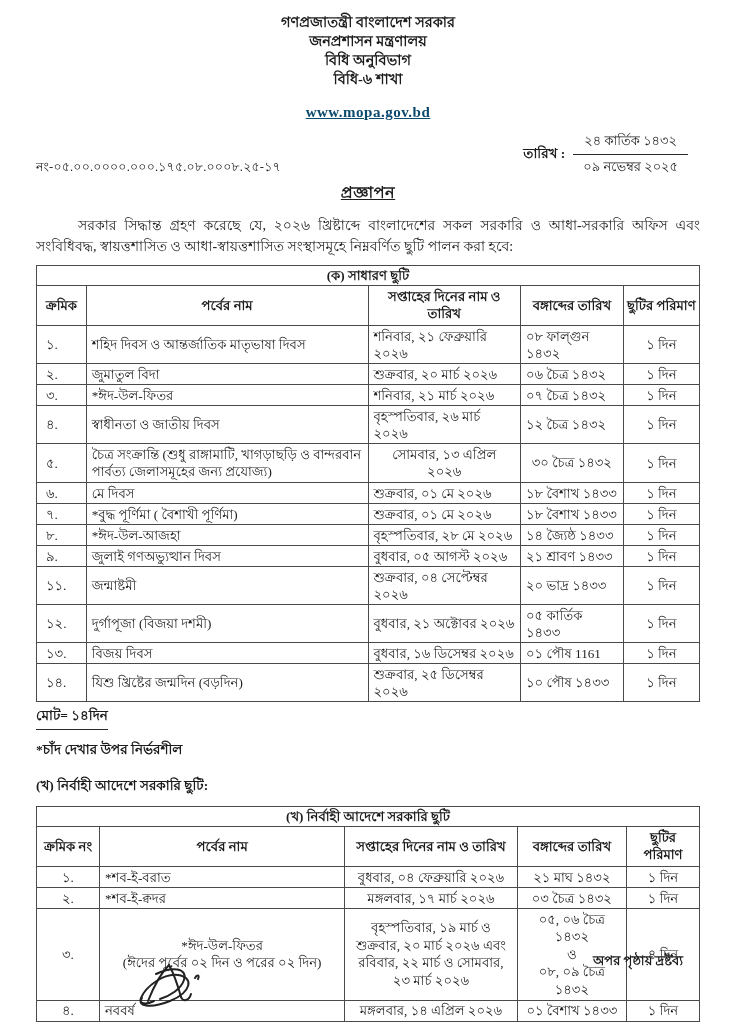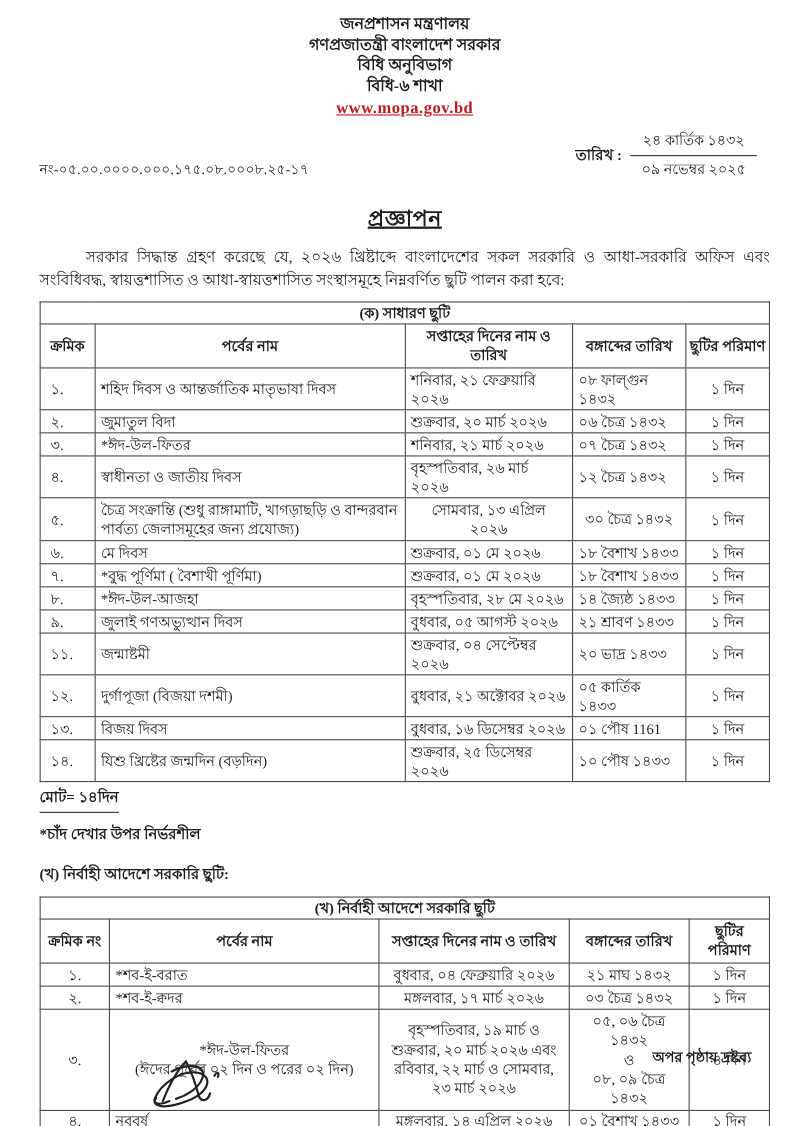--- a/index.html
+++ b/index.html
@@ -7,34 +7,34 @@
   .page {
     width:730px; height:1024px; margin:0 auto; background:#ffffff;
     color:#1c1c1c; position:relative; overflow:hidden;
     font-family:"Liberation Serif","DejaVu Serif",serif;
     padding:13px 30px 0 36px; font-size:13.5px;
   }
   
   .doc-header { text-align:center; line-height:19px; }
   .h-line { font-size:14.5px; font-weight:bold; }
   .website { display:inline-block; font-size:15px; font-weight:bold;
-    color:#b91c1c; text-decoration:underline; letter-spacing:.5px; margin-top:1px;
+    color:#0c4a6e; text-decoration:underline; letter-spacing:.5px; margin-top:14px;
     font-family:"Liberation Serif","DejaVu Serif",serif; }
   
   .ref-row { display:flex; justify-content:space-between; align-items:flex-end;
     margin-top:9px; }
   .memo { font-size:12.5px; padding-top:9px; letter-spacing:.2px; }
   .date-block { display:flex; align-items:center; gap:8px; padding-right:12px; }
   .date-label { font-size:13.5px;font-weight:bold; }
   .date-stack { display:inline-block; text-align:center; font-size:13px; }
   .date-top { display:block; border-bottom:1.2px solid #2a2a2a; padding:0 10px 2px; }
   .date-bottom { display:block; padding:2px 10px 0; }
   
-  .doc-title { text-align:center; font-size:20px; font-weight:bold;
-    text-decoration:underline; margin-top:18px; letter-spacing:.5px; }
+  .doc-title { text-align:center; font-size:16px; font-weight:bold;
+    text-decoration:underline; margin-top:2px; letter-spacing:.5px; }
   
   .intro { margin-top:8px; text-align:justify; font-size:14px;
     line-height:21px; text-indent:42px; }
   
   .holiday-table { width:100%; border-collapse:collapse; margin-top:8px;
     border:1.4px solid #3a3a3a;padding-left:40px; }
   .holiday-table th, .holiday-table td {
     border:1px solid #4a4a4a; vertical-align:middle;
     font-size:13.2px; line-height:17px; padding:1px 4px; }
   .t-title { text-align:center; font-weight:bold; font-size:13.5px; padding:2px 0 3px; }
@@ -60,22 +60,22 @@
   .section-heading { margin-top:13px; font-size:13.5px; font-weight:bold; }
   .next-page { position:absolute; right:47px; bottom:52px; font-size:13px; font-weight:bold; }
   .signature { position:absolute; left:128px; bottom:8px; }
 </style>
 </head>
 <body>
 
 <div class="page">
 
   <header class="doc-header">
+    <div class="h-line">গণপ্রজাতন্ত্রী বাংলাদেশ সরকার</div>
     <div class="h-line">জনপ্রশাসন মন্ত্রণালয়</div>
-    <div class="h-line">গণপ্রজাতন্ত্রী বাংলাদেশ সরকার</div>
     <div class="h-line">বিধি অনুবিভাগ</div>
     <div class="h-line">বিধি-৬ শাখা</div>
     <a class="website" href="#">www.mopa.gov.bd</a>
   </header>
 
   <div class="ref-row">
     <span class="memo">নং-০৫.০০.০০০০.০০০.১৭৫.০৮.০০০৮.২৫-১৭</span>
     <span class="date-block">
       <span class="date-label">তারিখ :</span>
       <span class="date-stack">

